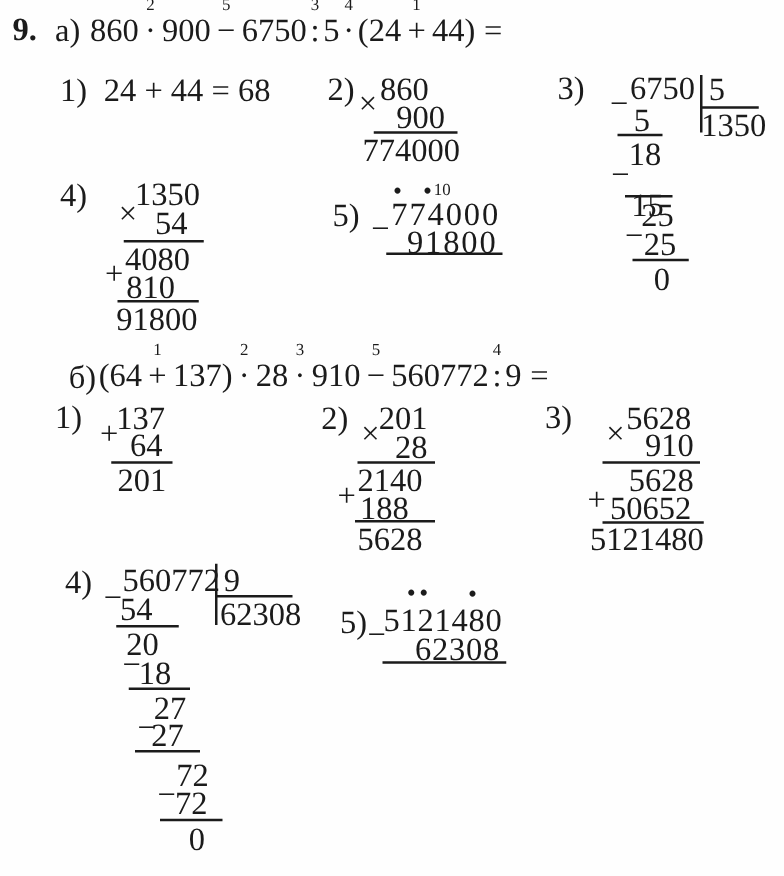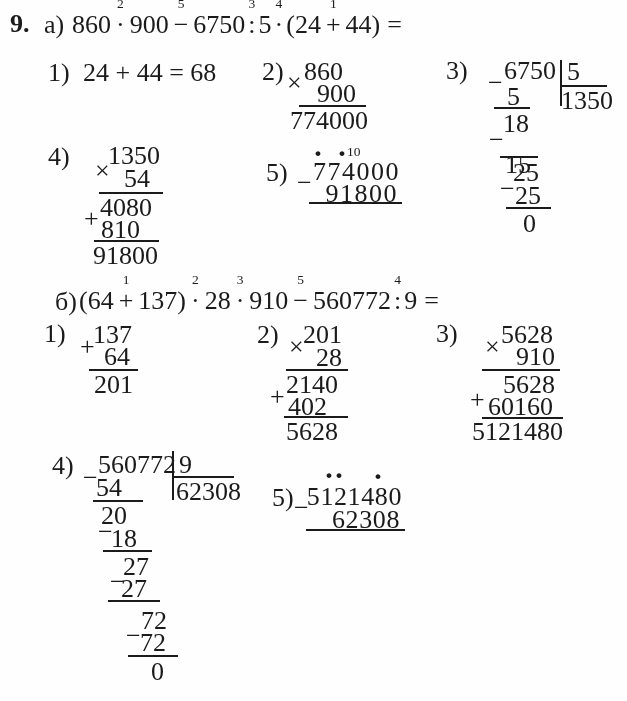--- a/index.html
+++ b/index.html
@@ -124,32 +124,32 @@
   <div class="hl" style="left:89px; top:369px; width:49px;"></div>
   <span class="t" style="right:494px; top:372px;">201</span>
 
   <span class="t" style="left:257px; top:322px;">2)</span>
   <span class="t" style="left:289px; top:334px;">×</span>
   <span class="t" style="right:285px; top:322px;">201</span>
   <span class="t" style="right:285px; top:345px;">28</span>
   <div class="hl" style="left:286px; top:369px; width:62px;"></div>
   <span class="t" style="right:289px; top:372px;">2140</span>
   <span class="t" style="left:270px; top:384px;">+</span>
-  <span class="t" style="right:300px; top:394px;">402</span>
+  <span class="t" style="right:300px; top:394px;">188</span>
   <div class="hl" style="left:284px; top:416px; width:64px;"></div>
   <span class="t" style="right:289px; top:419px;">5628</span>
 
   <span class="t" style="left:436px; top:321px;">3)</span>
   <span class="t" style="left:485px; top:334px;">×</span>
   <span class="t" style="right:74px; top:322px;">5628</span>
   <span class="t" style="right:72px; top:344px;">910</span>
   <div class="hl" style="left:482px; top:369px; width:78px;"></div>
   <span class="t" style="right:72px; top:372px;">5628</span>
   <span class="t" style="left:470px; top:387px;">+</span>
-  <span class="t" style="right:74px; top:394px;">60160</span>
+  <span class="t" style="right:74px; top:394px;">50652</span>
   <div class="hl" style="left:482px; top:417px; width:81px;"></div>
   <span class="t" style="right:64px; top:419px;">5121480</span>
 
   <span class="t" style="left:52px; top:453px;">4)</span>
   <span class="t" style="left:83px; top:465px;">−</span>
   <span class="t" style="left:98px; top:452px;">560772</span>
   <div class="vl" style="left:172px; top:451px; height:49px;"></div>
   <span class="t" style="left:179px; top:452px;">9</span>
   <div class="hl" style="left:173px; top:476px; width:61px;"></div>
   <span class="t" style="left:176px; top:479px;">62308</span>

